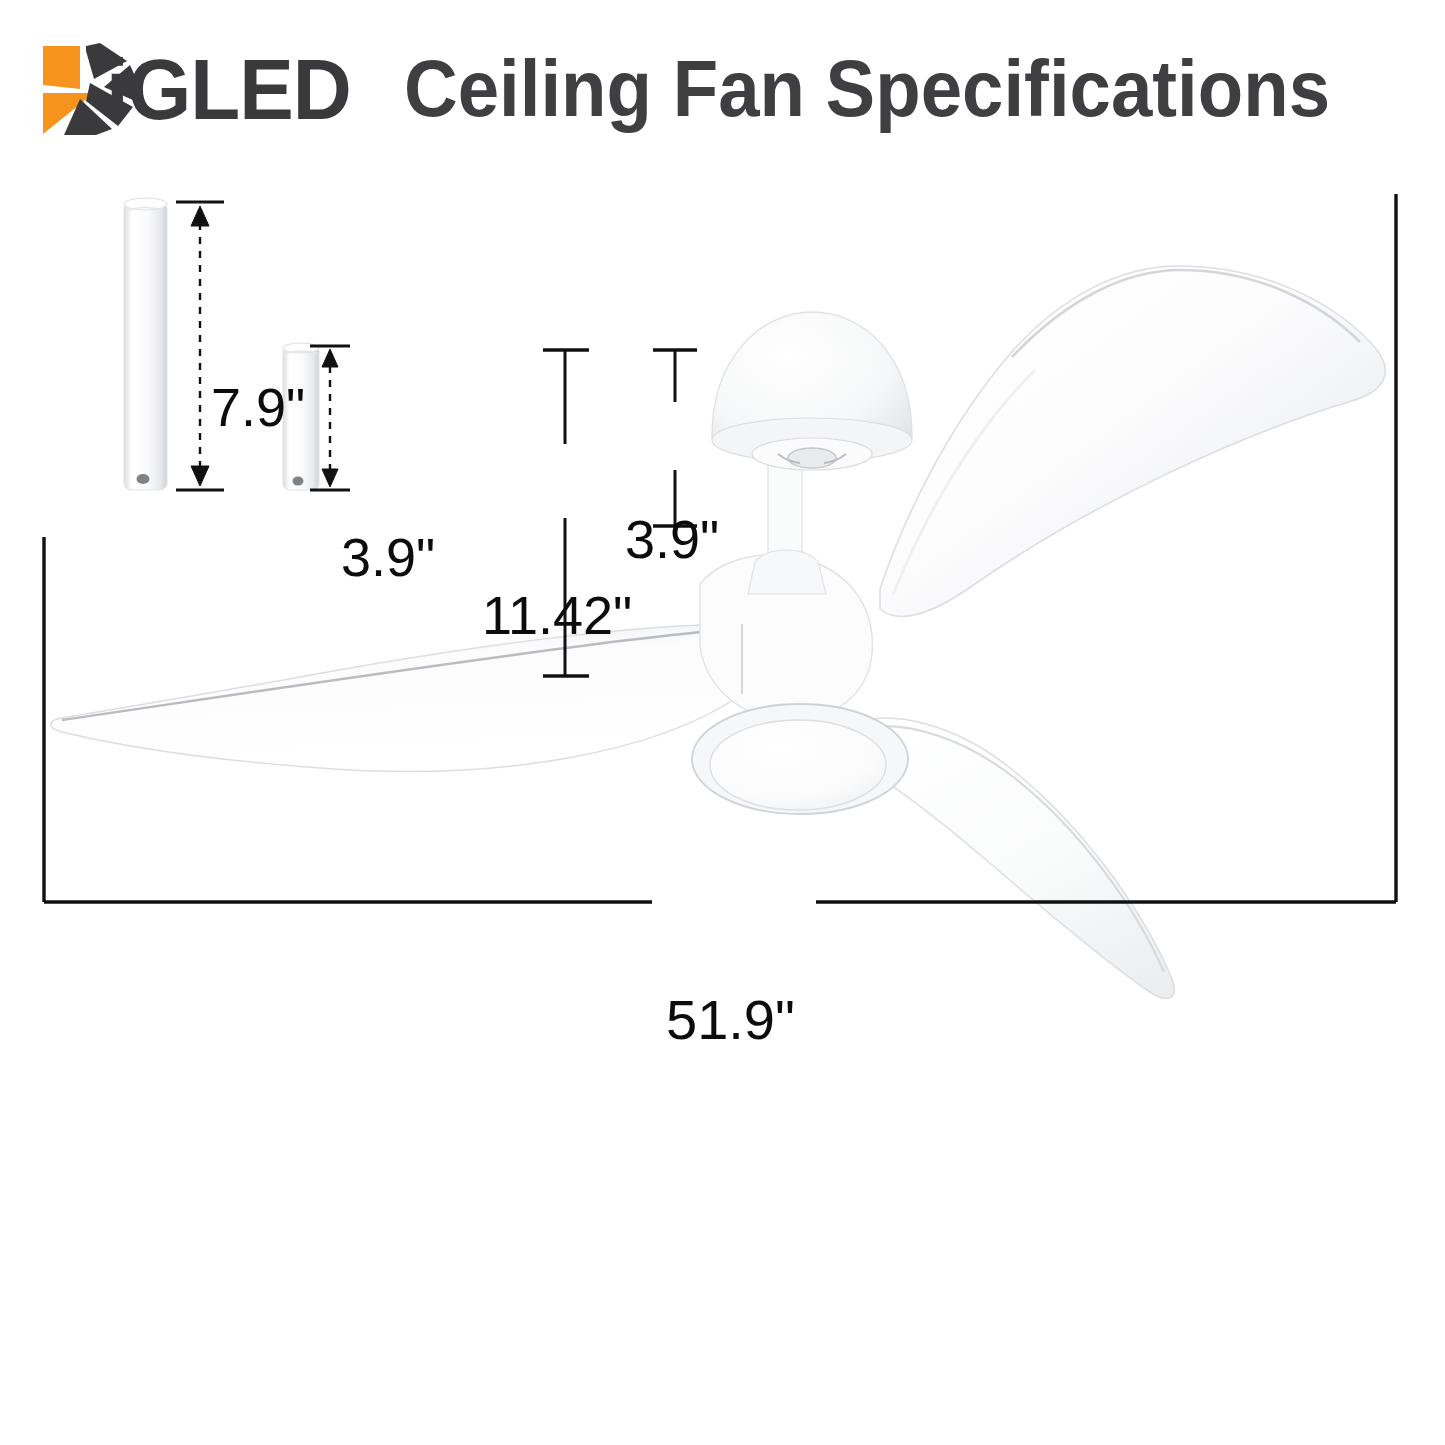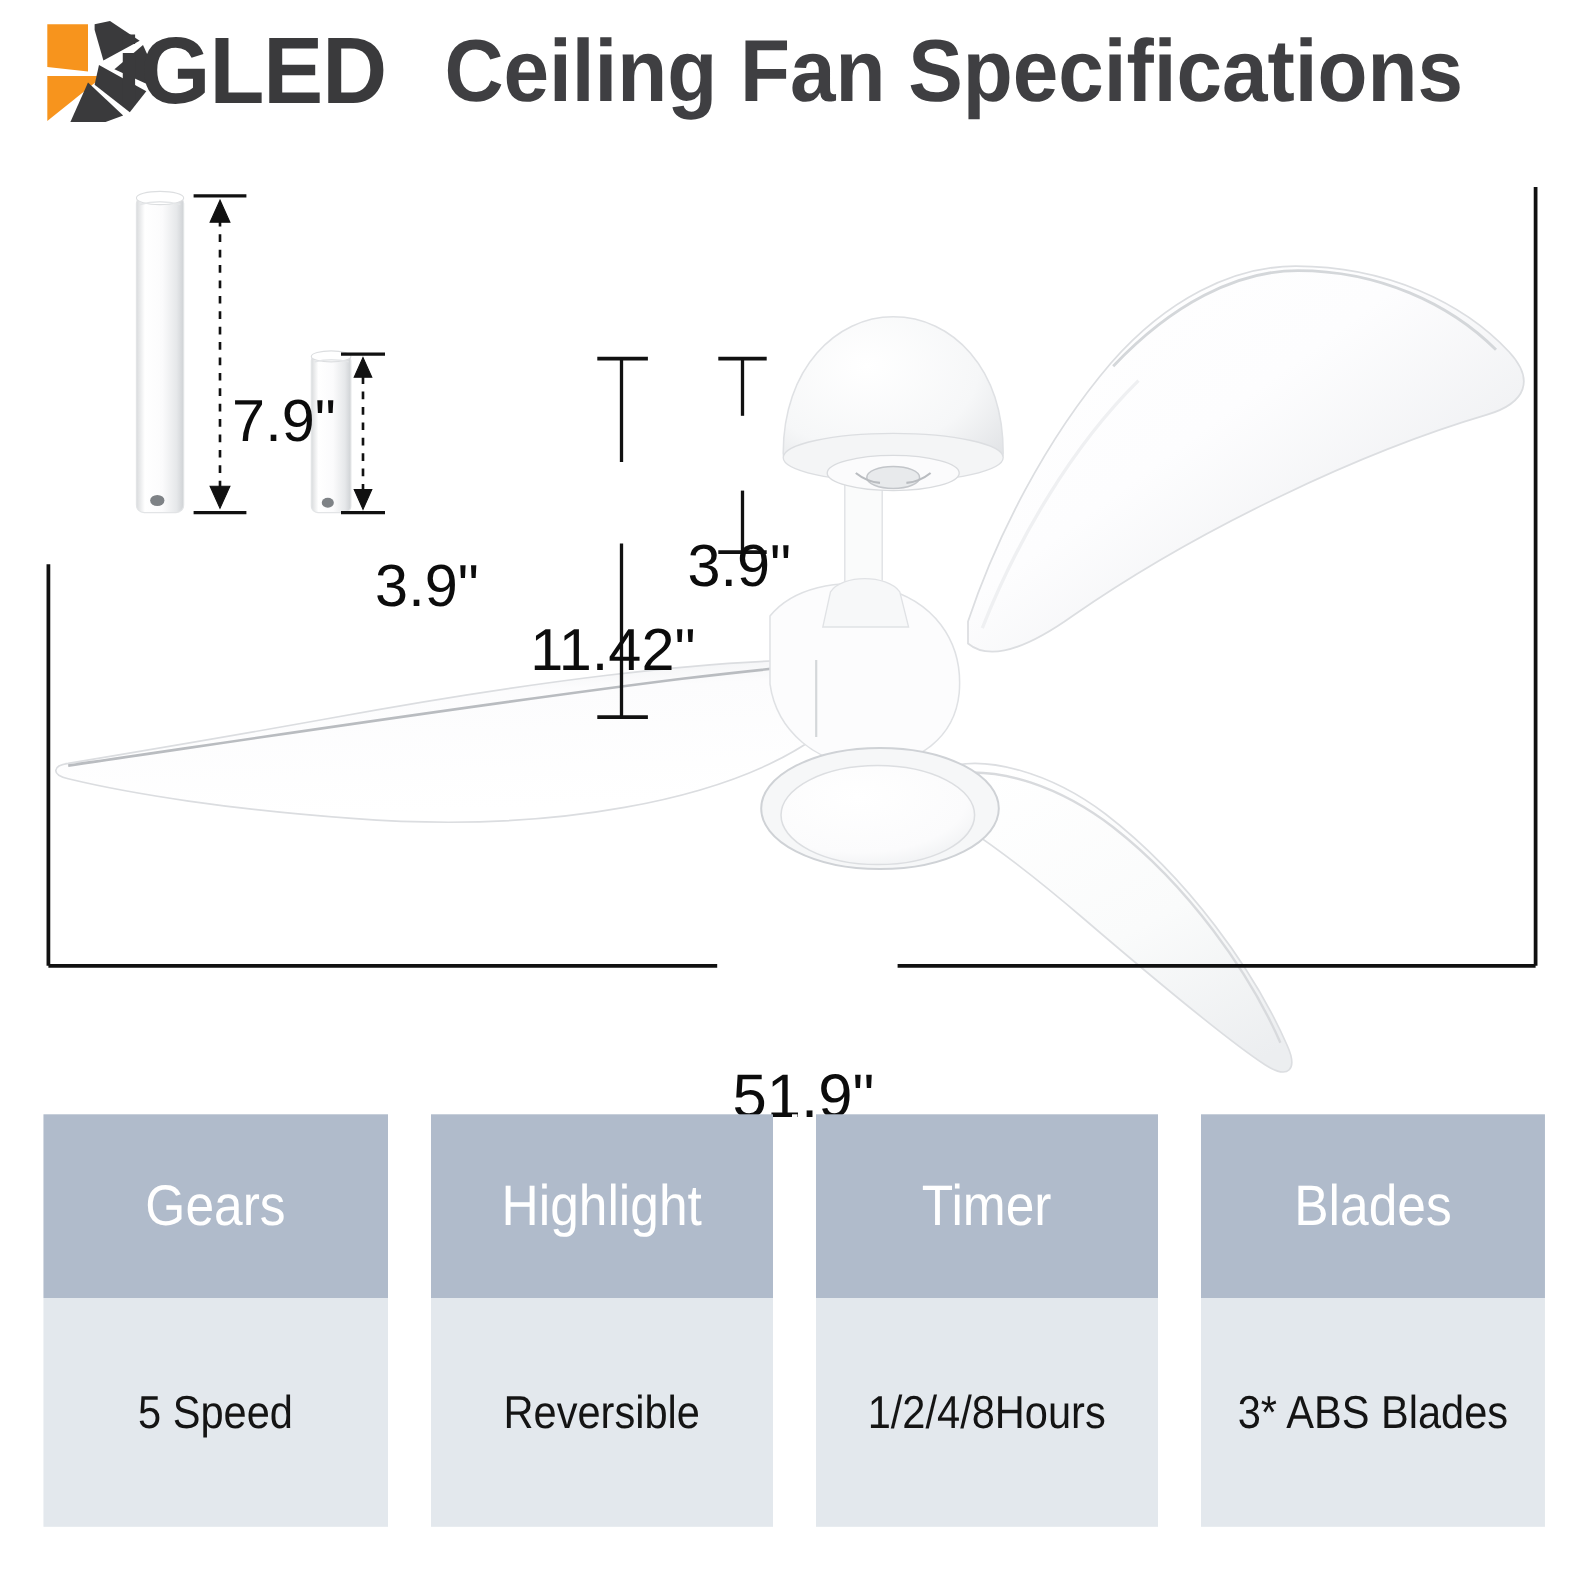--- a/index.html
+++ b/index.html
@@ -7,20 +7,21 @@
     margin: 0; padding: 0;
     background: #ffffff;
     font-family: "Liberation Sans", sans-serif;
   }
   #page {
     position: relative;
     width: 1445px;
     height: 1399px;
     background: #ffffff;
     overflow: hidden;
+    margin-top: 24px;
   }
 
   
   #header {
     position: absolute;
     left: 0; top: 0;
     width: 1445px; height: 130px;
     display: flex;
     align-items: center;
     padding-left: 34px;
@@ -271,32 +272,14 @@
       </g>
     </svg>
 
     <div class="dim-text" id="dim-79">7.9"</div>
     <div class="dim-text" id="dim-39a">3.9"</div>
     <div class="dim-text" id="dim-1142">11.42"</div>
     <div class="dim-text" id="dim-39b">3.9"</div>
     <div class="dim-text" id="dim-519">51.9"</div>
   </div>
 
-  <table id="spec-table">
-    <thead>
-      <tr>
-        <th>Gears</th>
-        <th>Highlight</th>
-        <th>Timer</th>
-        <th>Blades</th>
-      </tr>
-    </thead>
-    <tbody>
-      <tr>
-        <td>5 Speed</td>
-        <td>Reversible</td>
-        <td>1/2/4/8Hours</td>
-        <td>3* ABS Blades</td>
-      </tr>
-    </tbody>
-  </table>
 
 </div>
 
 </body></html>

